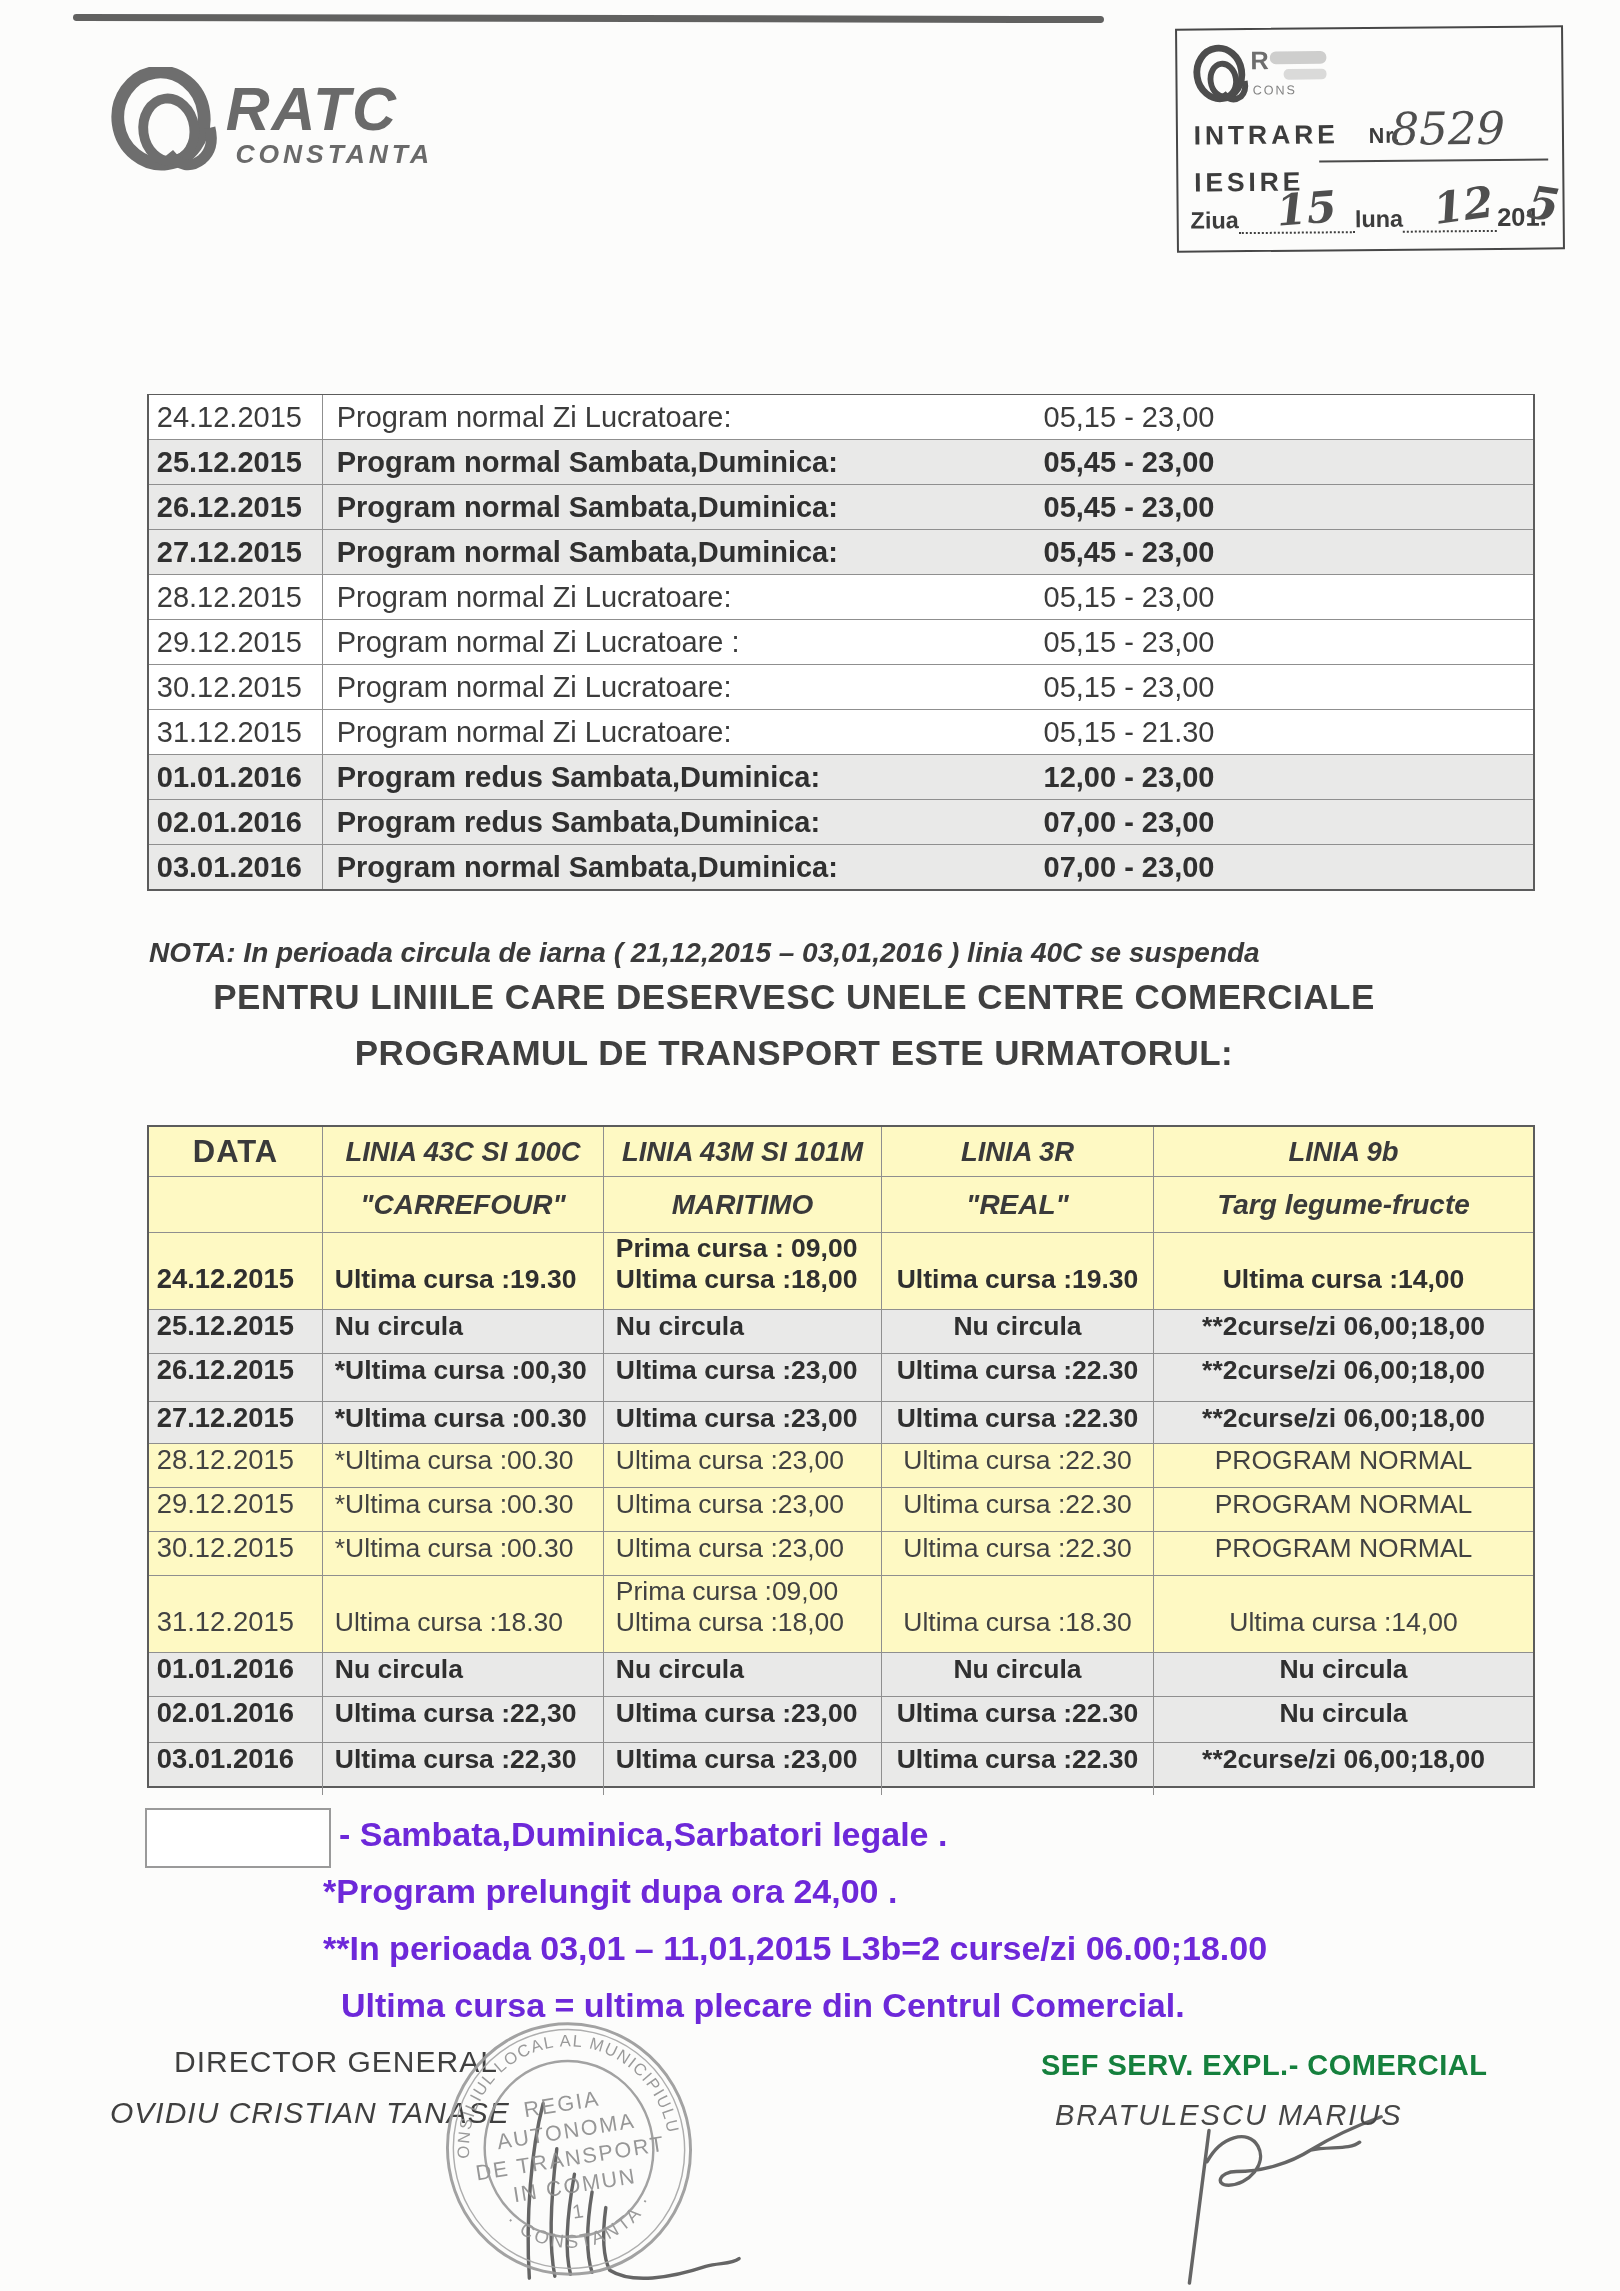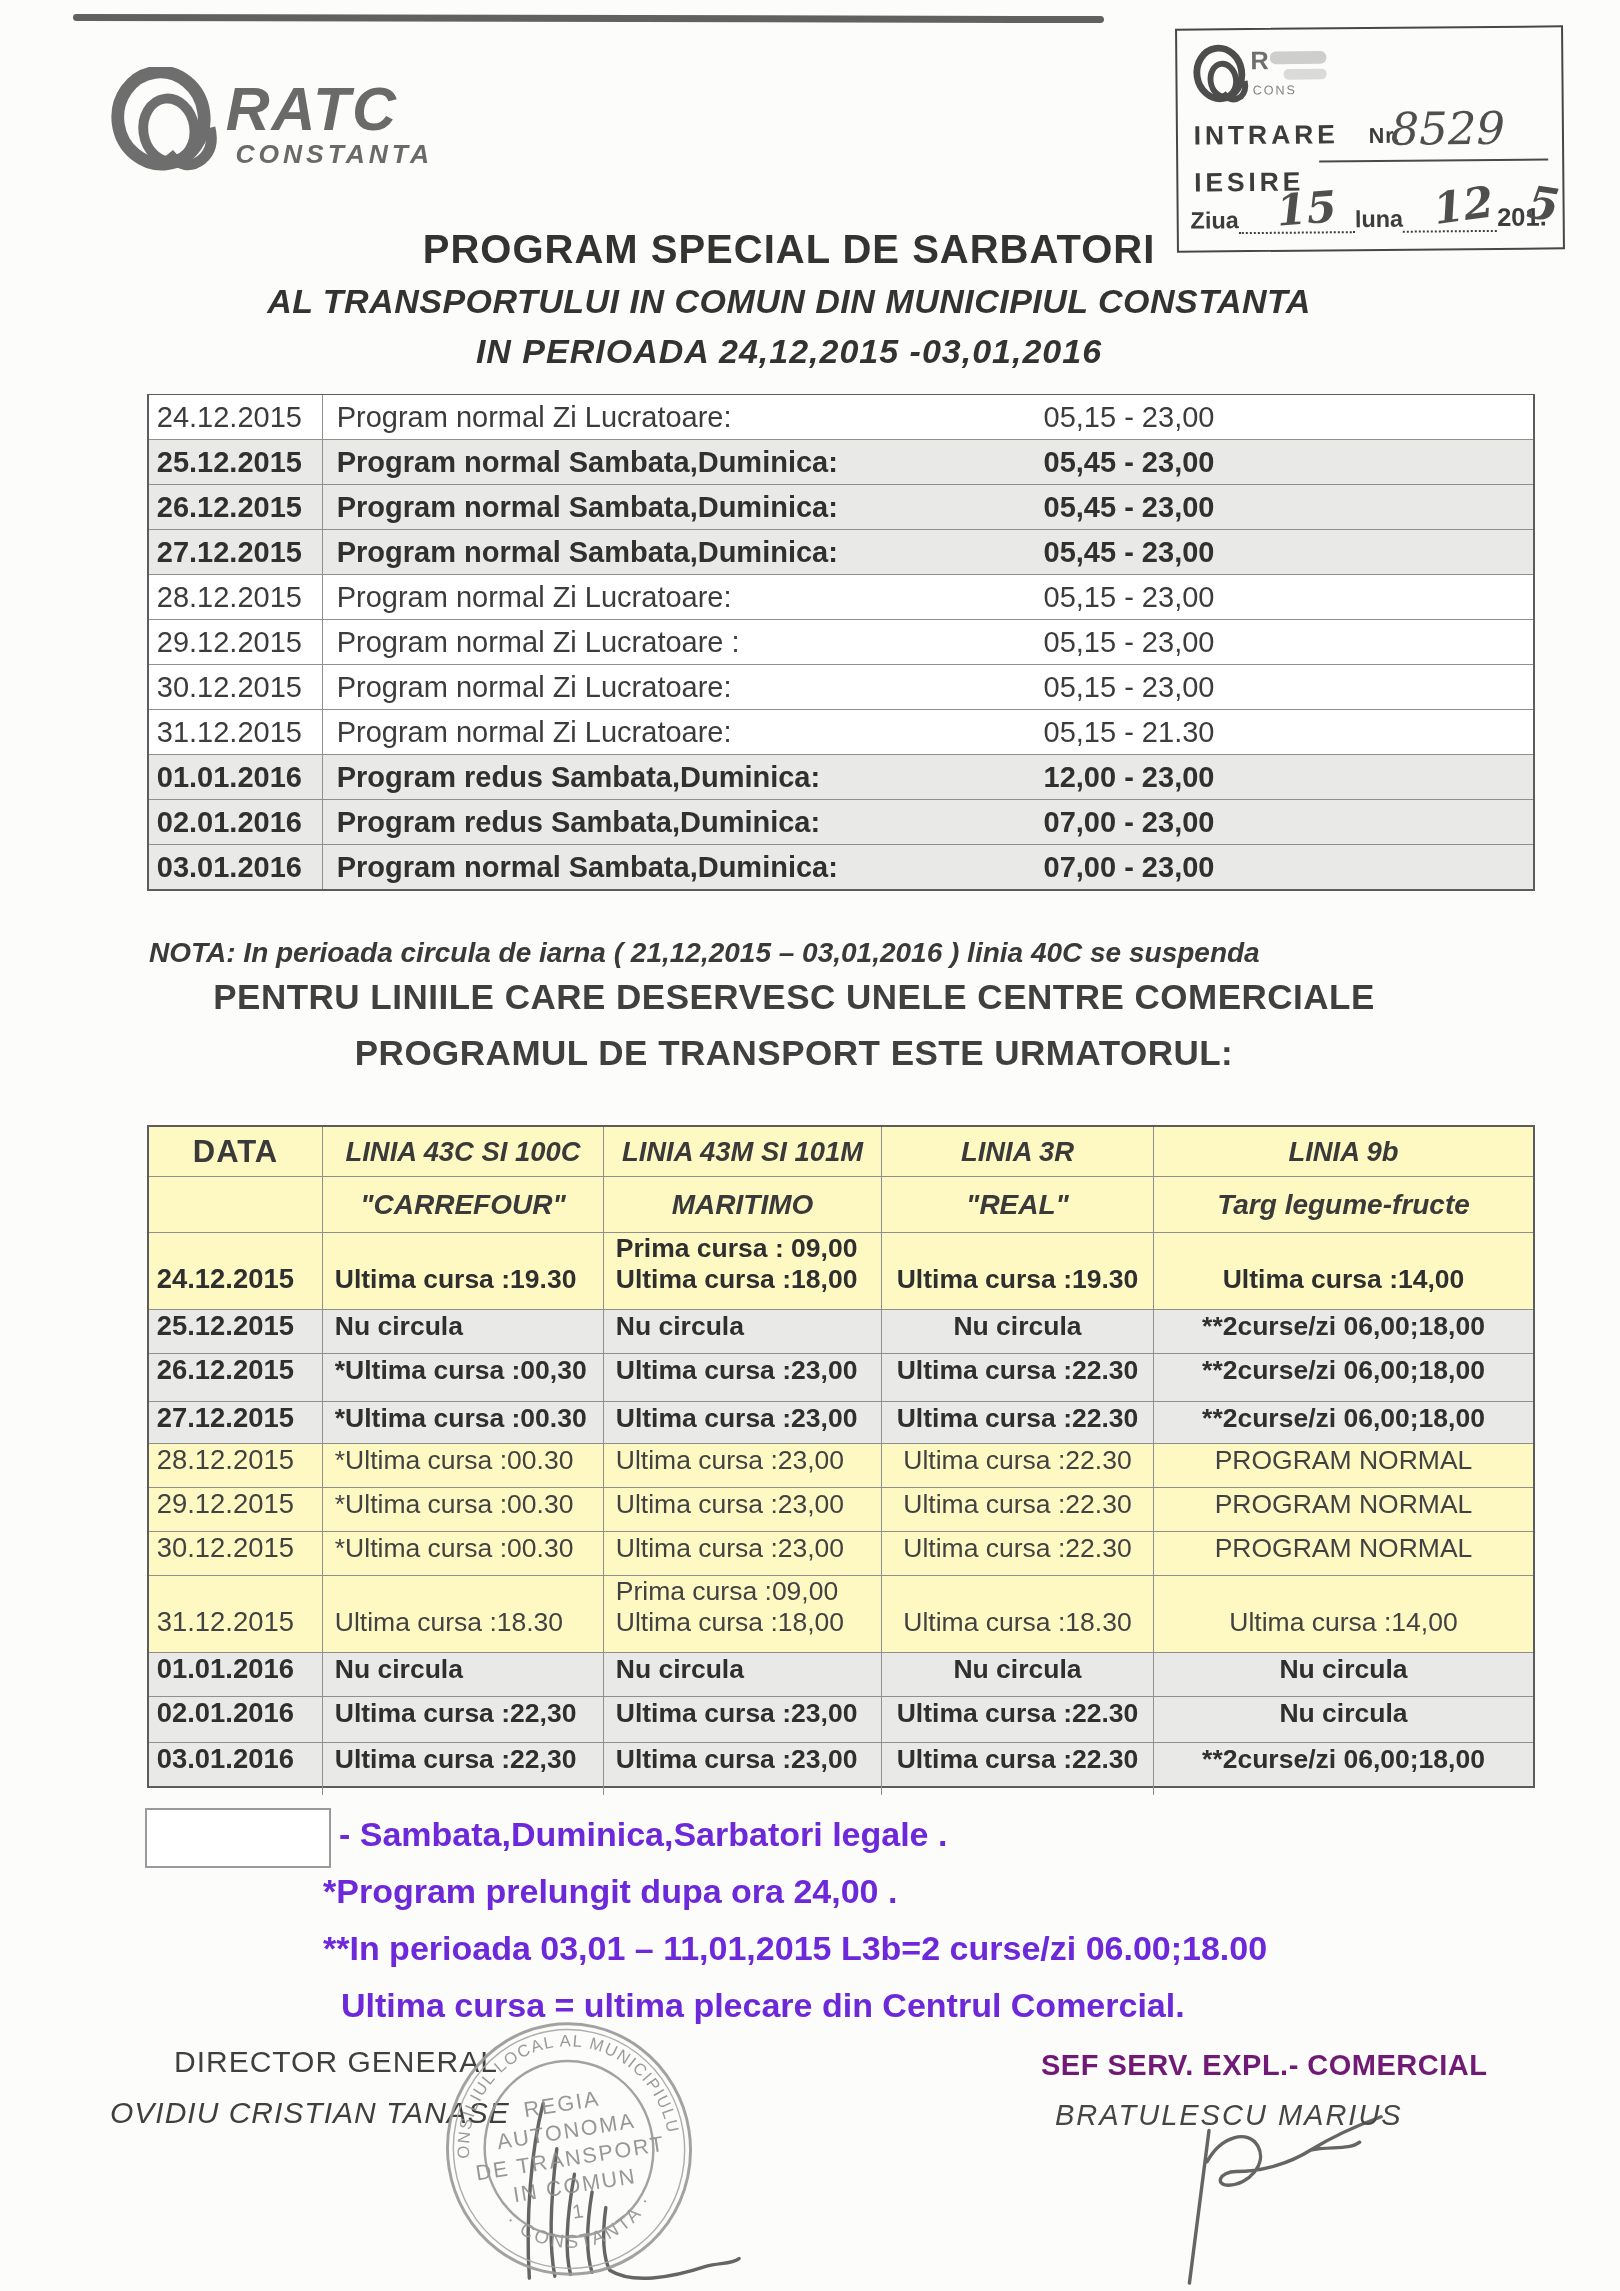--- a/index.html
+++ b/index.html
@@ -87,21 +87,21 @@
   .leg1{left:339px;top:1815px;}
   .leg2{left:323px;top:1872px;}
   .leg3{left:323px;top:1929px;}
   .leg4{left:341px;top:1986px;}
 
   
   .sig-title-left{position:absolute;left:174px;top:2045px;font-size:30px;letter-spacing:1px;color:#3f3f3f;}
   .sig-name-left{position:absolute;left:110px;top:2096px;font-size:30px;font-style:italic;
       letter-spacing:1px;color:#3f3f3f;}
   .sig-title-right{position:absolute;left:1041px;top:2049px;font-size:29px;font-weight:bold;
-      letter-spacing:0.5px;color:#701a75;}
+      letter-spacing:0.5px;color:#15803d;}
   .sig-name-right{position:absolute;left:1055px;top:2099px;font-size:29px;font-style:italic;
       letter-spacing:2px;color:#464646;}
   .sig-svg-left{position:absolute;left:449px;top:2090px;}
   .sig-svg-right{position:absolute;left:1164px;top:2103px;}
   .round-stamp{position:absolute;left:412px;top:2007px;transform:rotate(-9deg);opacity:.92;}
 </style>
 </head>
 <body>
 
 <div id="page">
@@ -136,25 +136,20 @@
     </div>
     <div class="reg-iesire">IESIRE</div>
     <div class="reg-ziua-row">
       <span class="lbl">Ziua</span><span class="dots" style="width:116px"></span><span class="lbl">luna</span><span class="dots" style="width:94px"></span><span class="lbl reg-201">201.</span>
       <span class="hand hand-day">15</span>
       <span class="hand hand-month">12</span>
       <span class="hand hand-year">5</span>
     </div>
   </div>
 
-  <div class="titleblock">
-    <div class="title-l1">PROGRAM SPECIAL DE SARBATORI</div>
-    <div class="title-l2">AL TRANSPORTULUI IN COMUN DIN MUNICIPIUL CONSTANTA</div>
-    <div class="title-l3">IN PERIOADA 24,12,2015 -03,01,2016</div>
-  </div>
 
   <div class="t1" id="t1-body">
       <div class="t1-row">
         <div class="t1-date">
           <div>24.12.2015</div>
         </div>
         <div class="t1-prog">
           <div>Program normal Zi Lucratoare:</div>
         </div>
         <div class="t1-hours">

